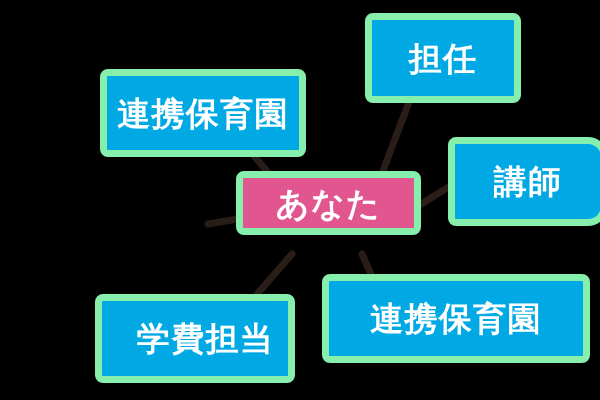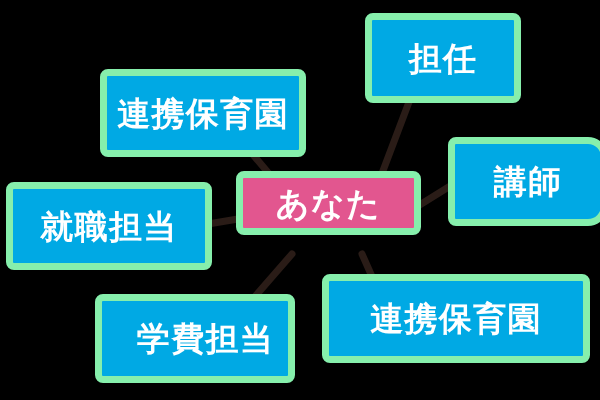--- a/index.html
+++ b/index.html
@@ -78,23 +78,20 @@
   </div>
 
   <div class="node blue" id="node-renkei">
     <span>連携保育園</span>
   </div>
 
   <div class="node blue" id="node-koushi">
     <span>講師</span>
   </div>
 
-  <div class="node blue" id="node-shushoku">
-    <span>就職担当</span>
-  </div>
 
   <div class="node pink" id="node-anata">
     <span>あなた</span>
   </div>
 
   <div class="node blue" id="node-counselor">
     <span>連携保育園</span>
   </div>
 
   <div class="node blue" id="node-gakuhi">

